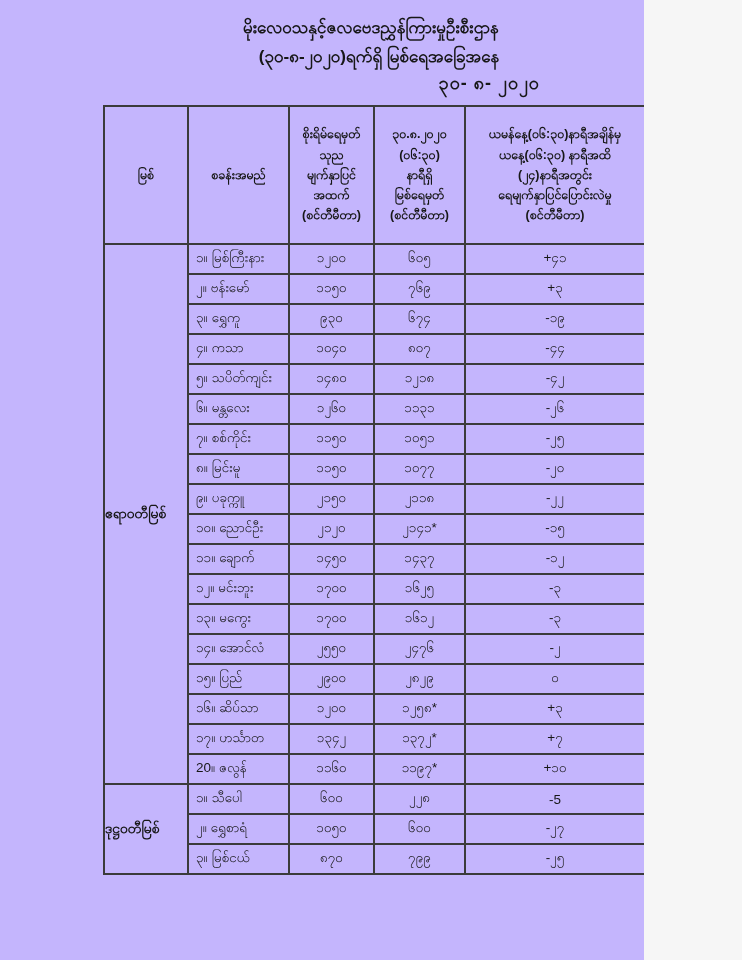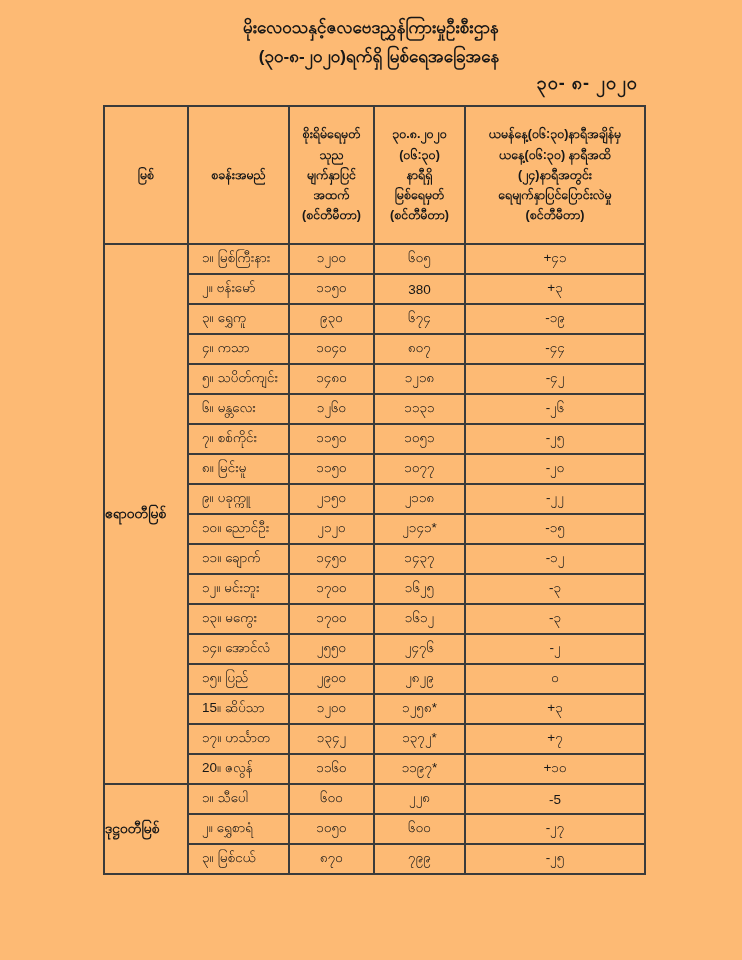--- a/index.html
+++ b/index.html
@@ -3,22 +3,22 @@
 <meta charset="utf-8">
 <style>
   html,body{margin:0;padding:0;}
   body{
     width:742px;height:960px;
     background:#f6f6f6;
     font-family:"Liberation Sans", sans-serif;
     color:#171717;
   }
   .page{
-    position:relative;width:742px;height:960px;
-    background:#fdba74;overflow:hidden;
+    position:relative;width:644px;height:960px;
+    background:#c4b5fd;overflow:hidden;
   }
   .title1{
     position:absolute;top:17px;left:0;width:742px;
     text-align:center;font-weight:bold;font-size:17px;line-height:1.3;
   }
   .title2{
     position:absolute;top:46px;left:0;width:742px;
     text-align:center;font-weight:bold;font-size:17px;line-height:1.3;margin-left:8px;
   }
   .date{
@@ -36,21 +36,21 @@
     vertical-align:middle;
     padding:0;
   }
   .river-table thead tr{height:138px;}
   .river-table tbody tr{height:30px;}
   th{
     font-weight:bold;font-size:12.5px;line-height:1.62;
     text-align:center;white-space:pre-line;padding:2px 1px;
   }
   td.station-cell{
-    text-align:left;padding-left:13px;font-size:13.5px;white-space:nowrap;border-radius:9px;
+    text-align:left;padding-left:7px;font-size:13.5px;white-space:nowrap;border-radius:9px;
   }
   td.num-cell{
     text-align:center;font-size:13.5px;
   }
   td.river-cell{
     text-align:left;font-size:14px;font-weight:bold;
   }
   .row-no{margin-right:4px;}
 </style>
 </head>
@@ -94,21 +94,21 @@
       <tr>
         <td class="river-cell" rowspan="18">ဧရာဝတီမြစ်</td>
         <td class="station-cell"><span class="row-no">၁။</span><span>မြစ်ကြီးနား</span></td>
         <td class="num-cell">၁၂၀၀</td>
         <td class="num-cell">၆၀၅</td>
         <td class="num-cell">+၄၁</td>
       </tr>
       <tr>
         <td class="station-cell"><span class="row-no">၂။</span><span>ဗန်းမော်</span></td>
         <td class="num-cell">၁၁၅၀</td>
-        <td class="num-cell">380</td>
+        <td class="num-cell">၇၆၉</td>
         <td class="num-cell">+၃</td>
       </tr>
       <tr>
         <td class="station-cell"><span class="row-no">၃။</span><span>ရွှေကူ</span></td>
         <td class="num-cell">၉၃၀</td>
         <td class="num-cell">၆၇၄</td>
         <td class="num-cell">-၁၉</td>
       </tr>
       <tr>
         <td class="station-cell"><span class="row-no">၄။</span><span>ကသာ</span></td>
@@ -176,21 +176,21 @@
         <td class="num-cell">၂၄၇၆</td>
         <td class="num-cell">-၂</td>
       </tr>
       <tr>
         <td class="station-cell"><span class="row-no">၁၅။</span><span>ပြည်</span></td>
         <td class="num-cell">၂၉၀၀</td>
         <td class="num-cell">၂၈၂၉</td>
         <td class="num-cell">၀</td>
       </tr>
       <tr>
-        <td class="station-cell"><span class="row-no">15။</span><span>ဆိပ်သာ</span></td>
+        <td class="station-cell"><span class="row-no">၁၆။</span><span>ဆိပ်သာ</span></td>
         <td class="num-cell">၁၂၀၀</td>
         <td class="num-cell">၁၂၅၈*</td>
         <td class="num-cell">+၃</td>
       </tr>
       <tr>
         <td class="station-cell"><span class="row-no">၁၇။</span><span>ဟင်္သာတ</span></td>
         <td class="num-cell">၁၃၄၂</td>
         <td class="num-cell">၁၃၇၂*</td>
         <td class="num-cell">+၇</td>
       </tr>

